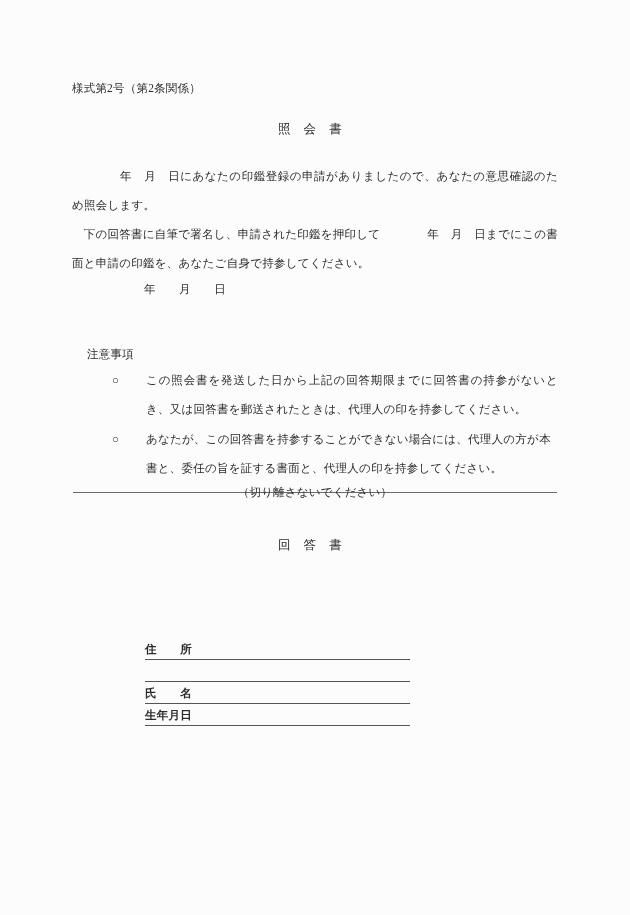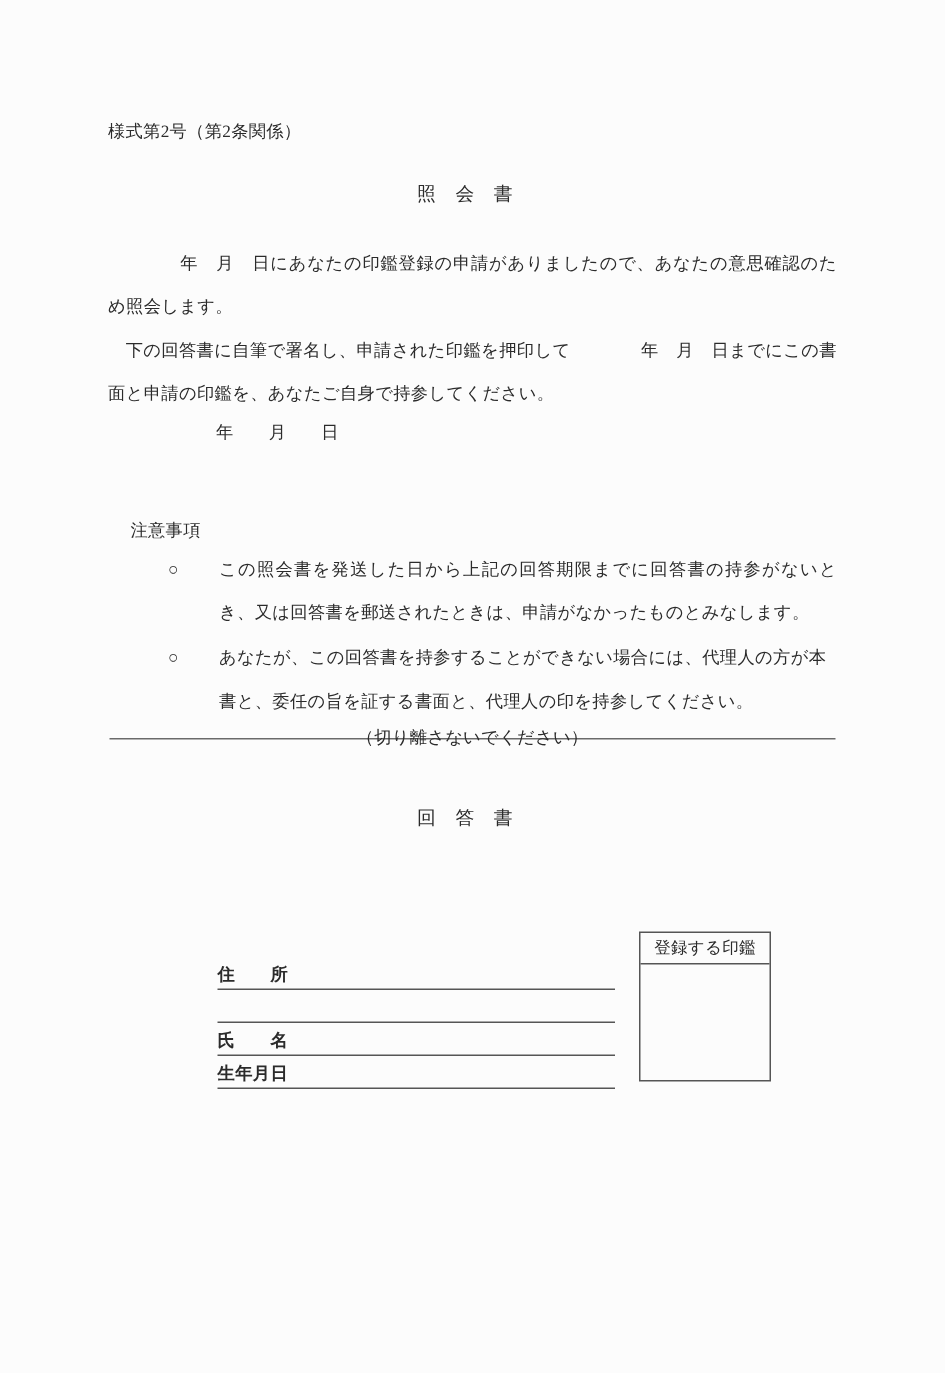--- a/index.html
+++ b/index.html
@@ -173,21 +173,21 @@
   <div class="blk" id="inquiry-p1">　　　　年　月　日にあなたの印鑑登録の申請がありましたので、あなたの意思確認のため照会します。</div>
 
   <div class="blk" id="inquiry-p2">　下の回答書に自筆で署名し、申請された印鑑を押印して　　　　年　月　日までにこの書面と申請の印鑑を、あなたご自身で持参してください。</div>
 
   <div class="txt" id="inquiry-date">年　　月　　日</div>
 
   <div class="txt" id="notice-heading">注意事項</div>
 
   <div class="notice-item" id="notice-1">
     <span class="mark">○</span>
-    <span class="body">この照会書を発送した日から上記の回答期限までに回答書の持参がないとき、又は回答書を郵送されたときは、申請がなかったものとみなします。</span>
+    <span class="body">この照会書を発送した日から上記の回答期限までに回答書の持参がないとき、又は回答書を郵送されたときは、代理人の印を持参してください。</span>
   </div>
 
   <div class="notice-item" id="notice-2">
     <span class="mark">○</span>
     <span class="body">あなたが、この回答書を持参することができない場合には、代理人の方が本書と、委任の旨を証する書面と、代理人の印を持参してください。</span>
   </div>
 
   <div id="cut-line-row">
     <div id="cut-rule"></div>
     <div id="cut-label">（切り離さないでください）</div>
@@ -206,18 +206,14 @@
   </div>
 
   <div class="field-row" id="field-name">
     <span class="label">氏　　名</span>
   </div>
 
   <div class="field-row" id="field-birthdate">
     <span class="label">生年月日</span>
   </div>
 
-  <div id="seal-box">
-    <div id="seal-box-header">登録する印鑑</div>
-    <div id="seal-box-area"></div>
-  </div>
 
 </div>
 
 </body></html>

